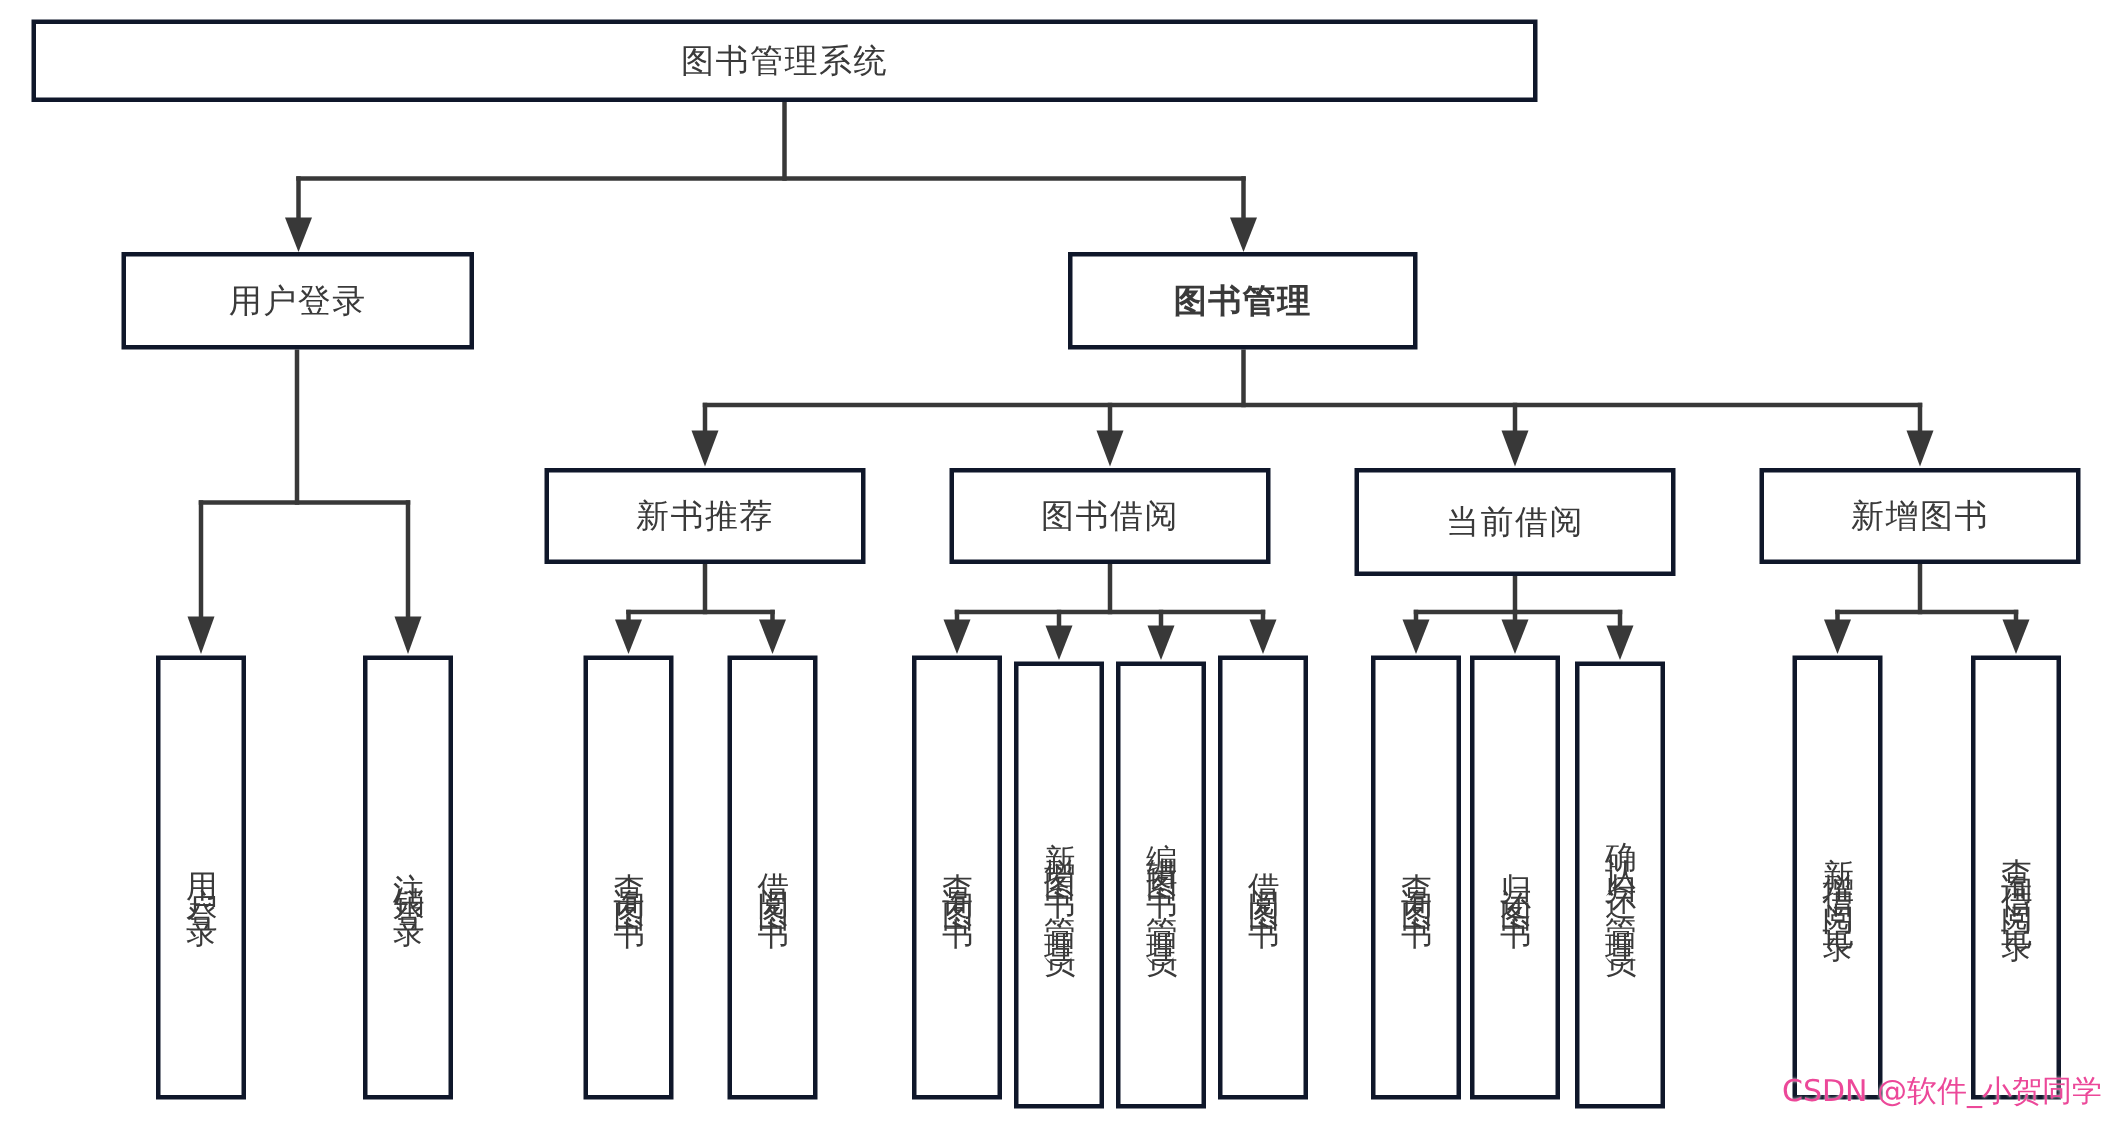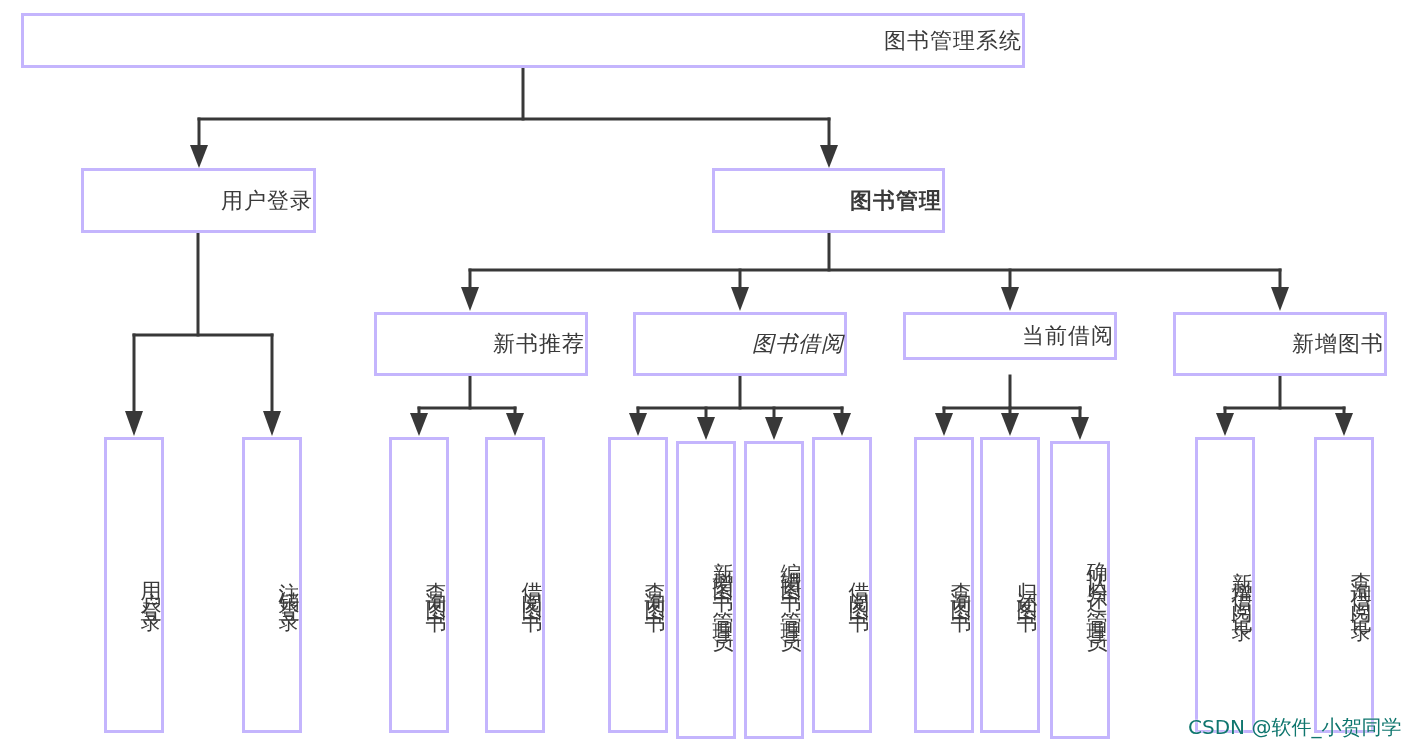--- a/index.html
+++ b/index.html
@@ -17,45 +17,45 @@
   }
   .connector-layer {
     position: absolute;
     left: 0; top: 0;
     width: 1405px;
     height: 747px;
   }
   .node {
     position: absolute;
     box-sizing: border-box;
-    border: 3px solid #c4b5fd;
+    border: 3px solid #0f172a;
     background: #ffffff;
     display: flex;
     align-items: center;
-    justify-content: flex-end;
+    justify-content: center;
     color: #3a3a3a;
   }
   .node .hlabel {
     font-size: 22px;
     letter-spacing: 1px;
     white-space: nowrap;
   }
   .vnode .vlabel {
     writing-mode: vertical-rl;
     font-size: 21px;
     letter-spacing: 10px;
     line-height: 1;
     white-space: nowrap;
   }
   .root-box   { left: 21px;  top: 13px;  width: 1004px; height: 55px; }
   .n-user     { left: 81px;  top: 168px; width: 235px;  height: 65px; }
   .n-bookmgmt { left: 712px; top: 168px; width: 233px;  height: 65px; font-weight: bold; }
-  .n-newrec   { left: 374px; top: 312px; width: 214px;  height: 64px; }
-  .n-borrow   { left: 633px; top: 312px; width: 214px;  height: 64px; font-style: italic; }
-  .n-current  { left: 903px; top: 312px; width: 214px;  height: 48px; }
+  .n-newrec   { left: 363px; top: 312px; width: 214px;  height: 64px; }
+  .n-borrow   { left: 633px; top: 312px; width: 214px;  height: 64px; }
+  .n-current  { left: 903px; top: 312px; width: 214px;  height: 72px; }
   .n-records  { left: 1173px;top: 312px; width: 214px;  height: 64px; }
 
   .vnode { width: 60px; height: 296px; top: 437px; }
   .vnode.tall { top: 441px; height: 298px; }
   .l-1  { left: 104px; }
   .l-2  { left: 242px; }
   .l-3  { left: 389px; }
   .l-4  { left: 485px; }
   .l-5  { left: 608px; }
   .l-6  { left: 676px; }
@@ -65,21 +65,21 @@
   .l-10 { left: 980px; }
   .l-11 { left: 1050px; }
   .l-12 { left: 1195px; }
   .l-13 { left: 1314px; }
 
   .watermark {
     position: absolute;
     left: 1188px;
     top: 714px;
     font-size: 20px;
-    color: #0f766e;
+    color: #ec4899;
     text-shadow: 0 0 2px #ffffff;
     white-space: nowrap;
     z-index: 5;
   }
 </style>
 </head>
 <body>
 
 <div class="canvas">
 

